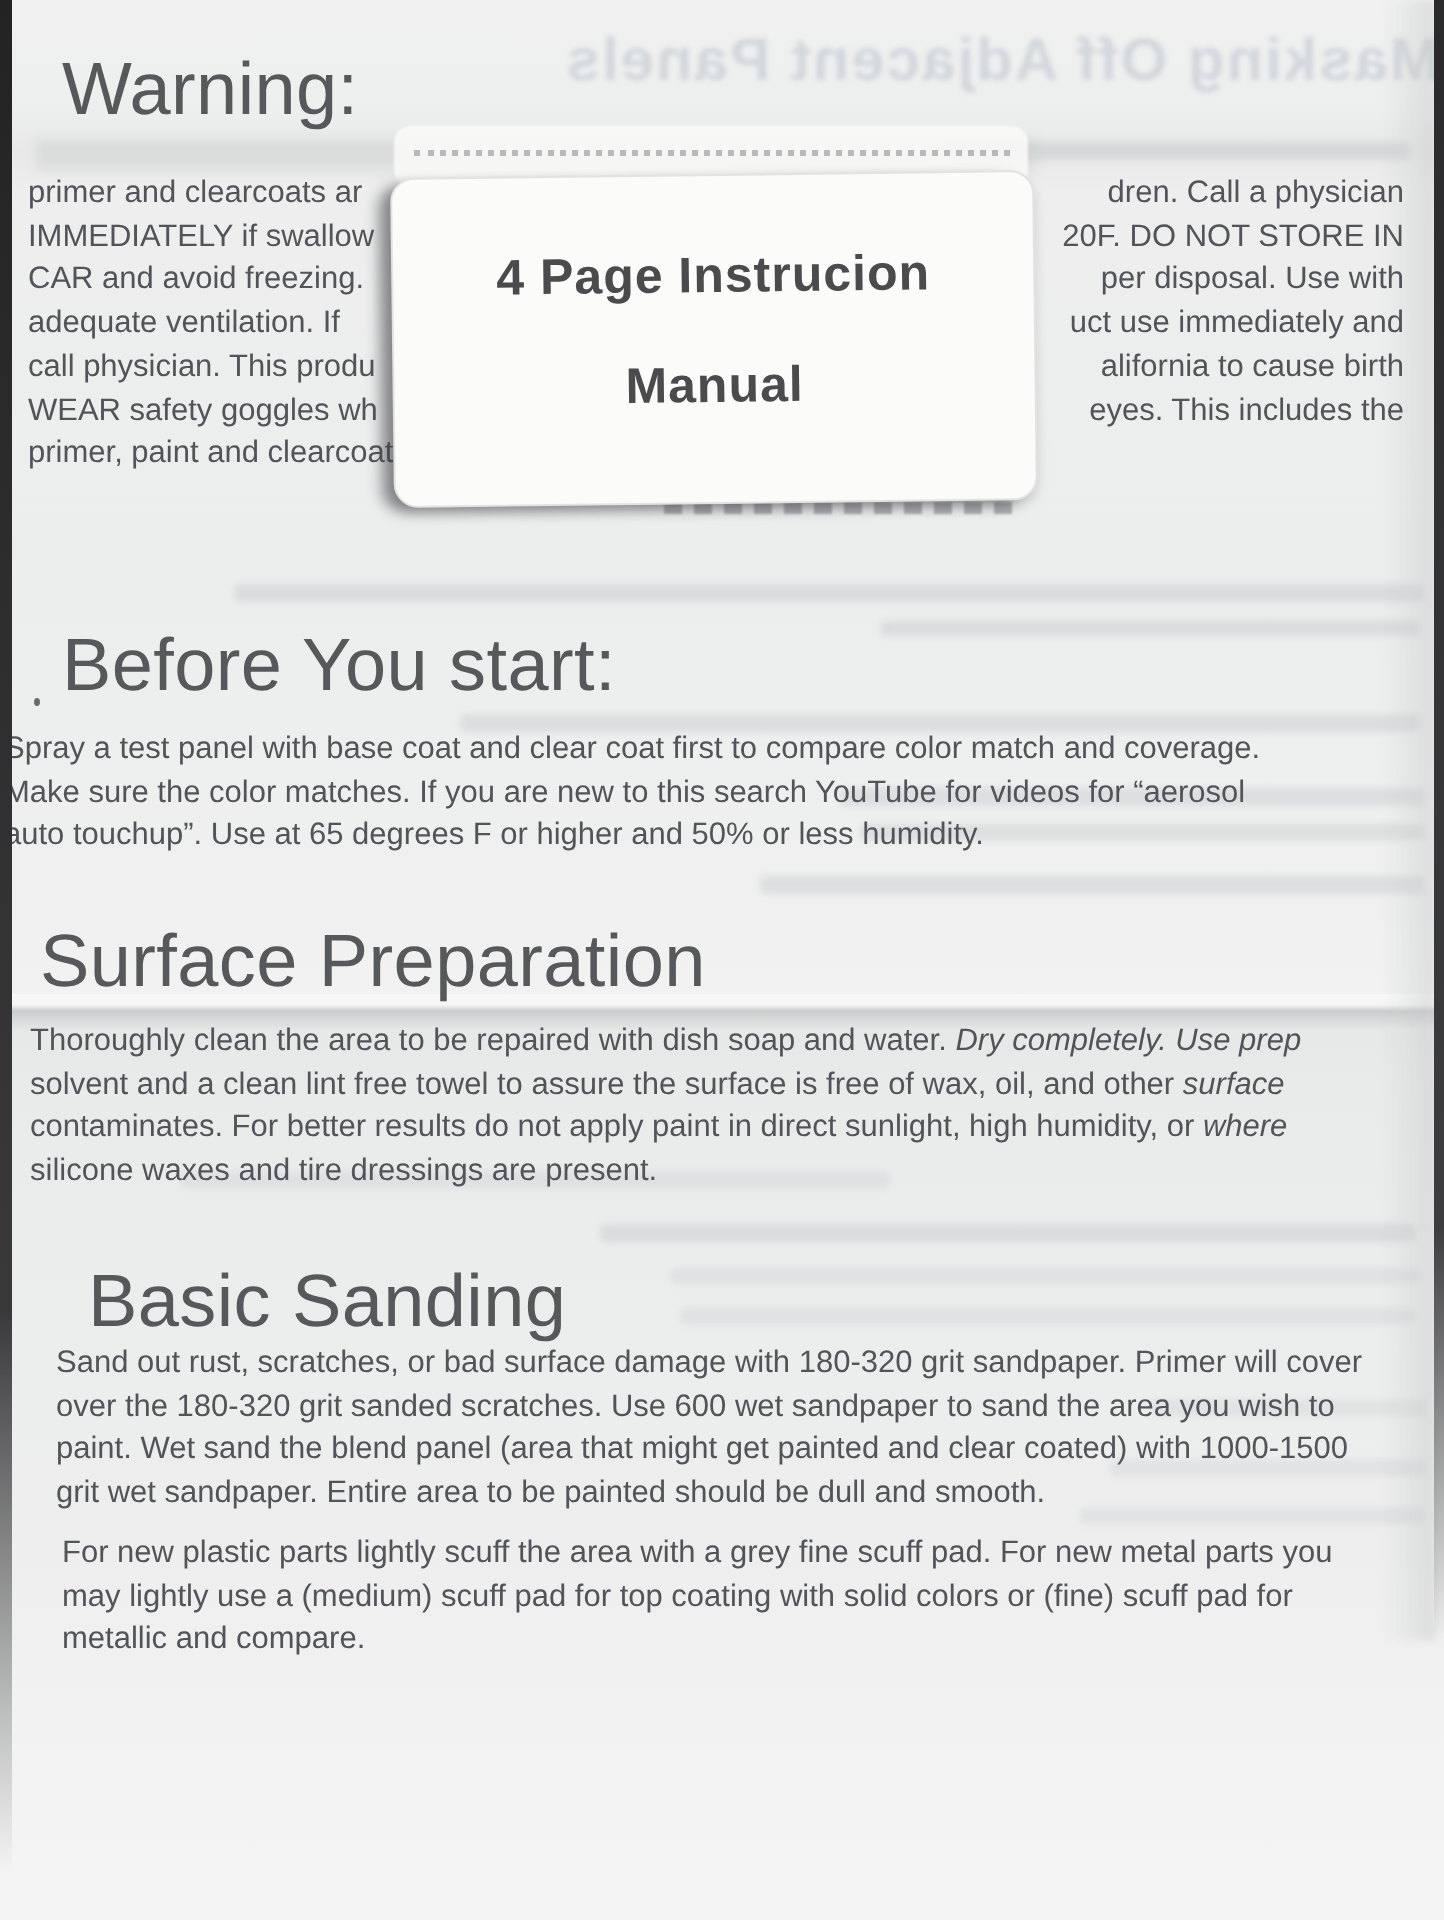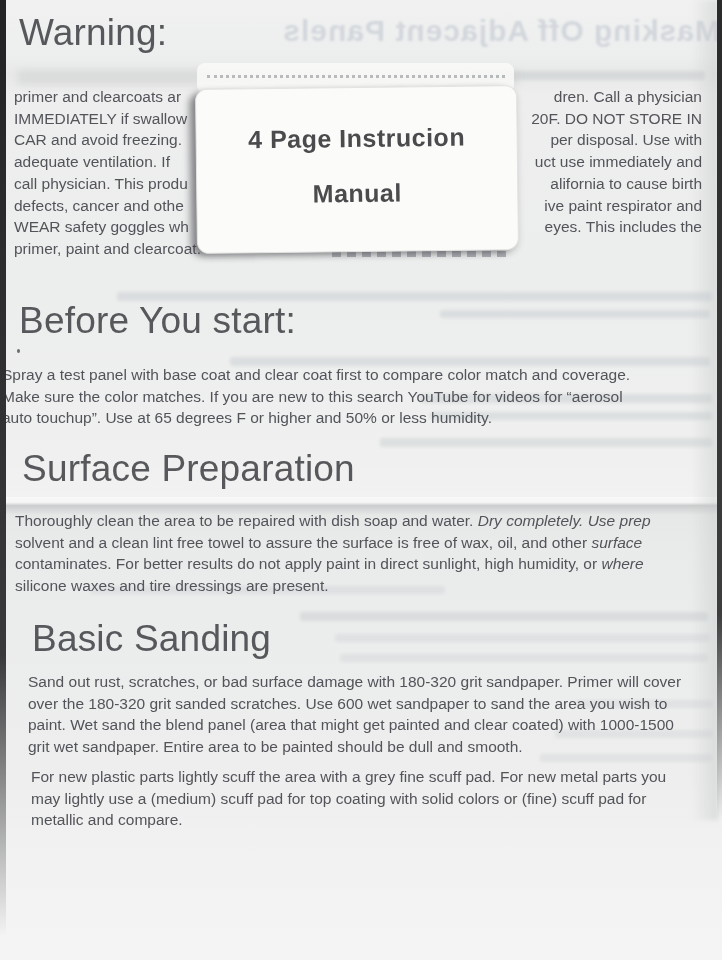--- a/index.html
+++ b/index.html
@@ -20,24 +20,24 @@
     background:linear-gradient(180deg,#2a2a2c,#3d3d3f 75%,rgba(61,61,63,0) 100%);}
   .shade-right{position:absolute;right:4px;top:0;width:26px;height:820px;
     background:linear-gradient(90deg,rgba(200,202,203,0),rgba(196,198,199,.45));
     filter:blur(2px);}
   .band-top{position:absolute;left:18px;top:70px;width:500px;height:15px;
     background:rgba(197,199,199,.38);filter:blur(3px);}
   
   .sheet-edge{position:absolute;left:0;top:497px;width:722px;height:18px;
     background:linear-gradient(180deg,#f8f9f8 0%,#f4f5f4 30%,#cbcccd 48%,rgba(203,204,206,0) 100%);}
   
-  .h{position:absolute;margin:4px;font-size:37px;font-weight:400;color:#57585b;letter-spacing:.2px;}
+  .h{position:absolute;margin:16px;font-size:37px;font-weight:400;color:#57585b;letter-spacing:.2px;}
   .warning-h{left:15px;top:8px;}
   .before-h{left:15px;top:296px;}
-  .surface-h{left:18px;top:444px;}
+  .surface-h{left:4px;top:444px;}
   .sanding-h{left:28px;top:614px;}
   
   .para{position:absolute;font-size:15.5px;line-height:21.7px;color:#53545a;}
   .warn{left:14px;top:86px;width:688px;}
   .wline{display:flex;justify-content:space-between;}
   .before-p{left:2px;top:364px;width:690px;}
   .surface-p{left:15px;top:510px;width:694px;}
   .sand1{left:28px;top:671px;width:682px;}
   .sand2{left:31px;top:766px;width:682px;}
   .para em{}
@@ -109,24 +109,20 @@
       </div>
     <div class="wline">
         <span>adequate ventilation. If</span>
         <span>uct use immediately and</span>
       </div>
     <div class="wline">
         <span>call physician. This produ</span>
         <span>alifornia to cause birth</span>
       </div>
     <div class="wline">
-        <span>defects, cancer and othe</span>
-        <span>ive paint respirator and</span>
-      </div>
-    <div class="wline">
         <span>WEAR safety goggles wh</span>
         <span>eyes. This includes the</span>
       </div>
     <div class="wline">
         <span>primer, paint and clearcoat.</span>
         <span></span>
       </div>
   </div>
 
   <div class="backing"></div>

